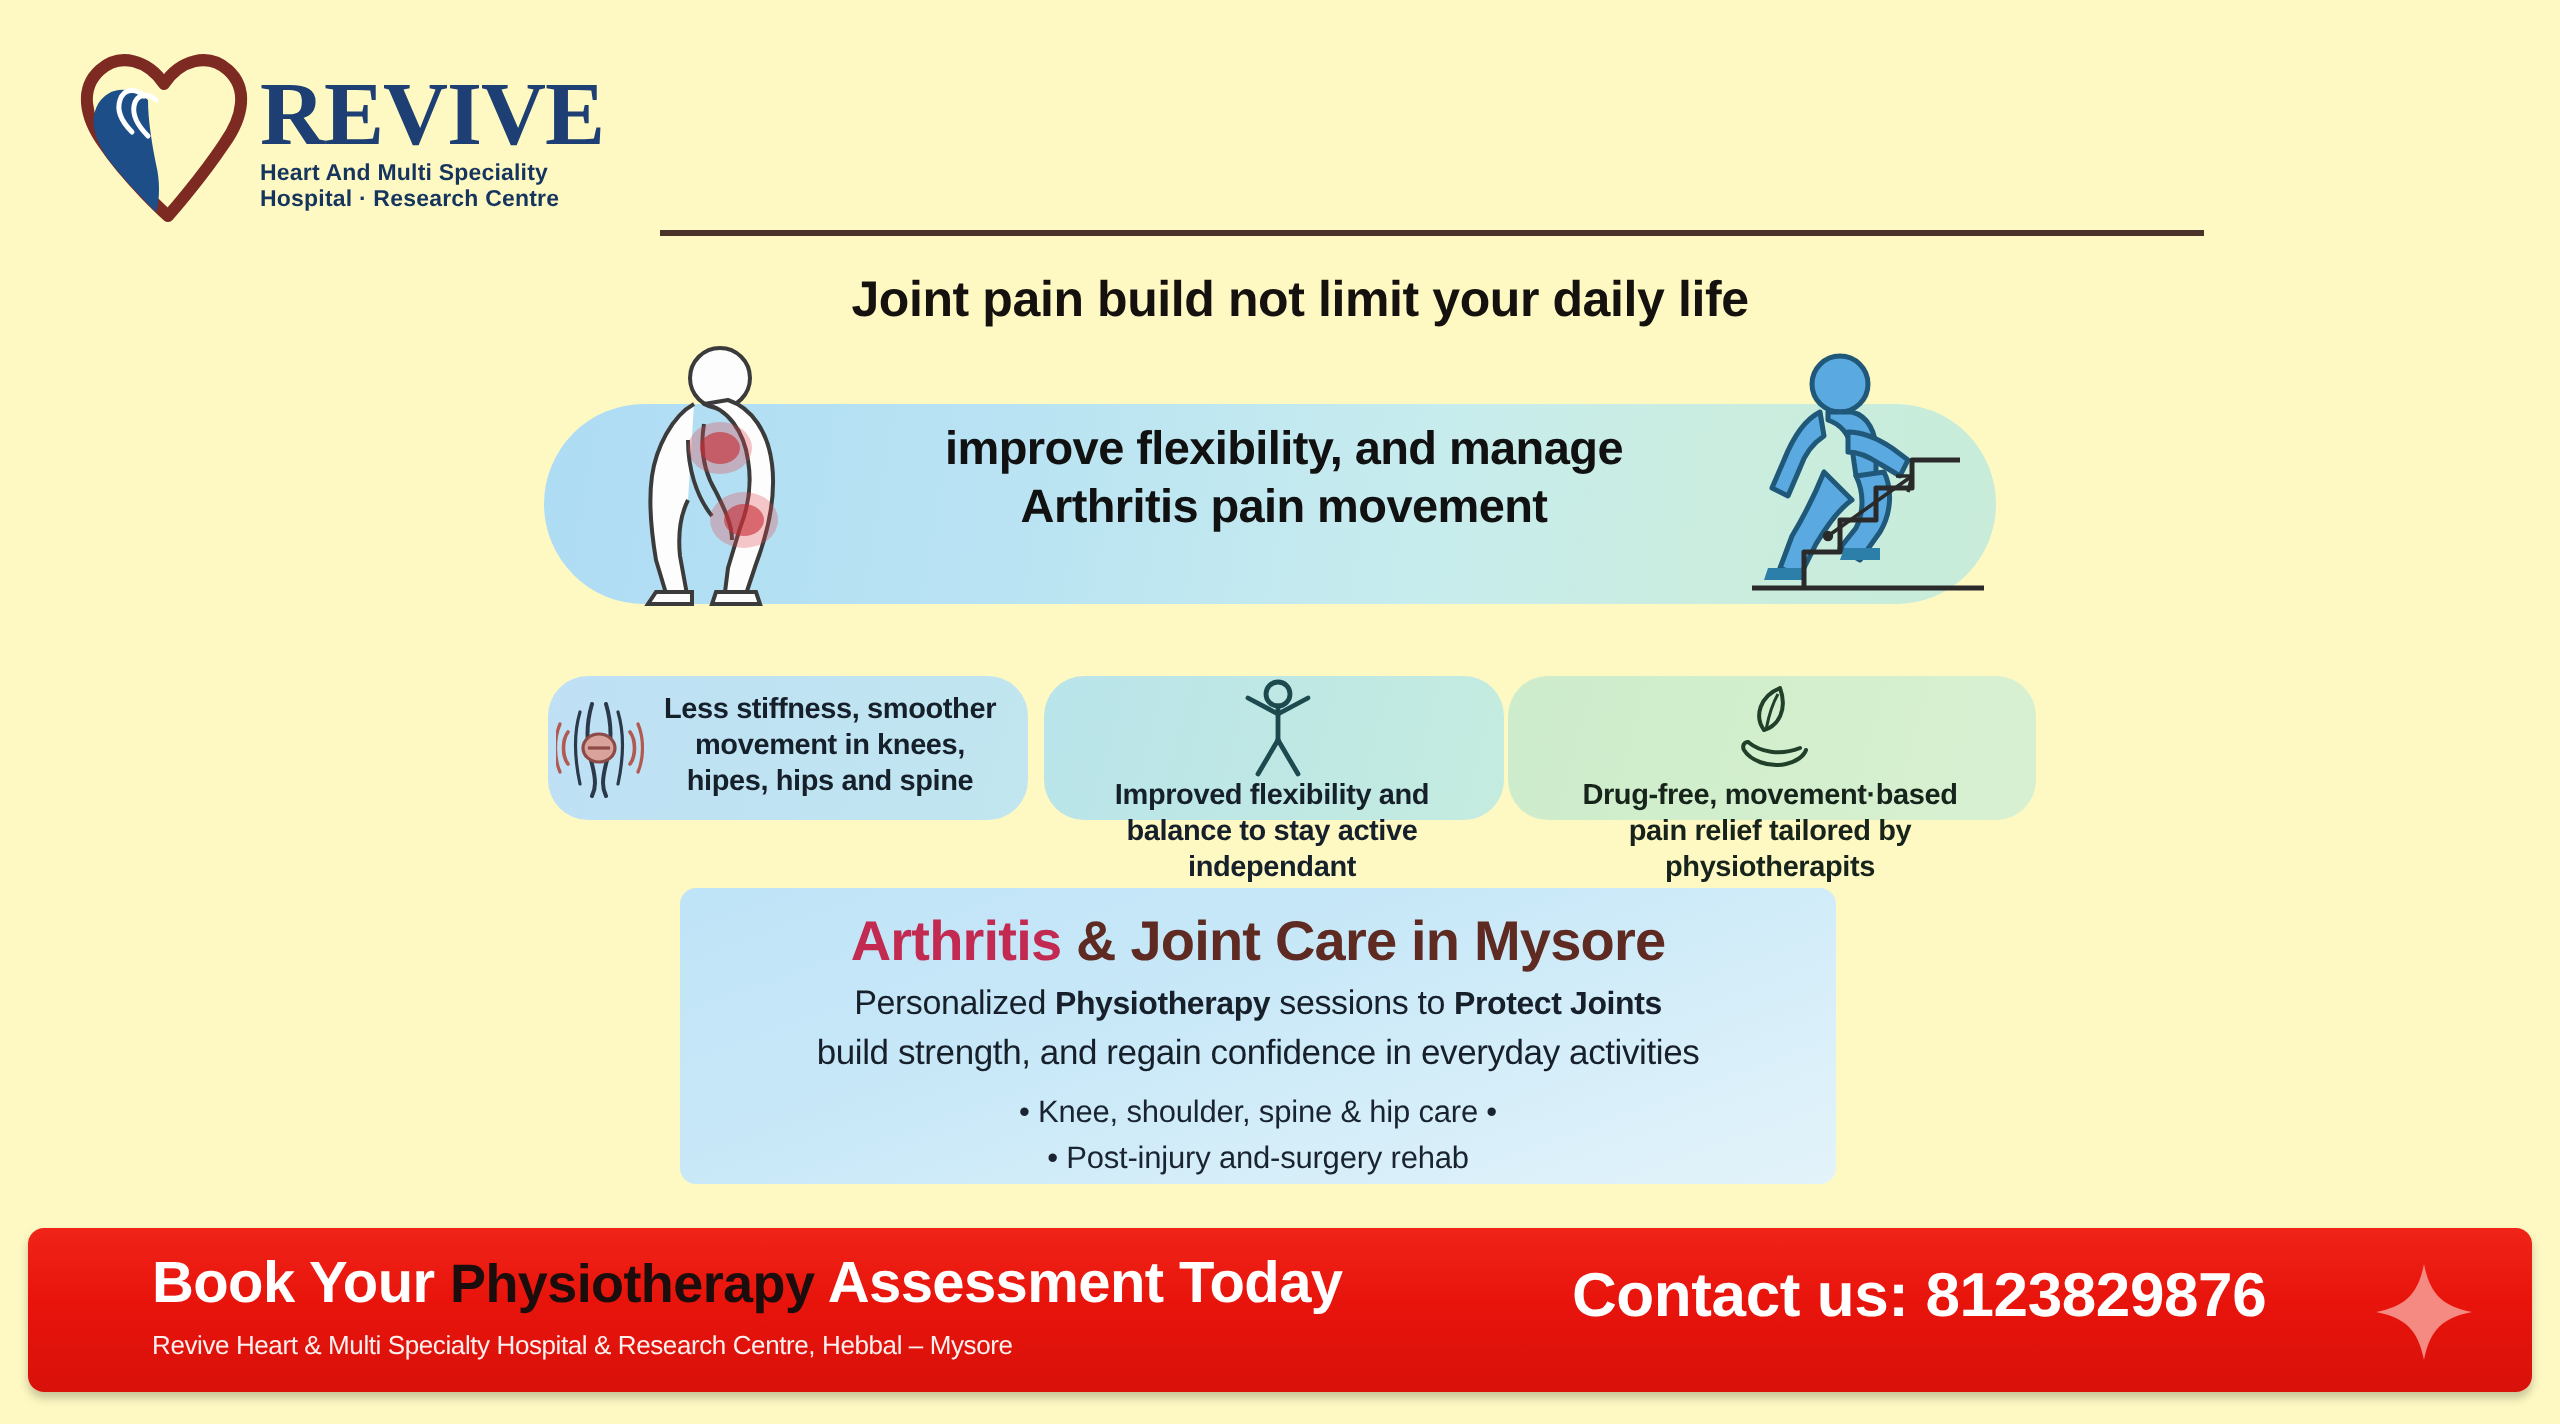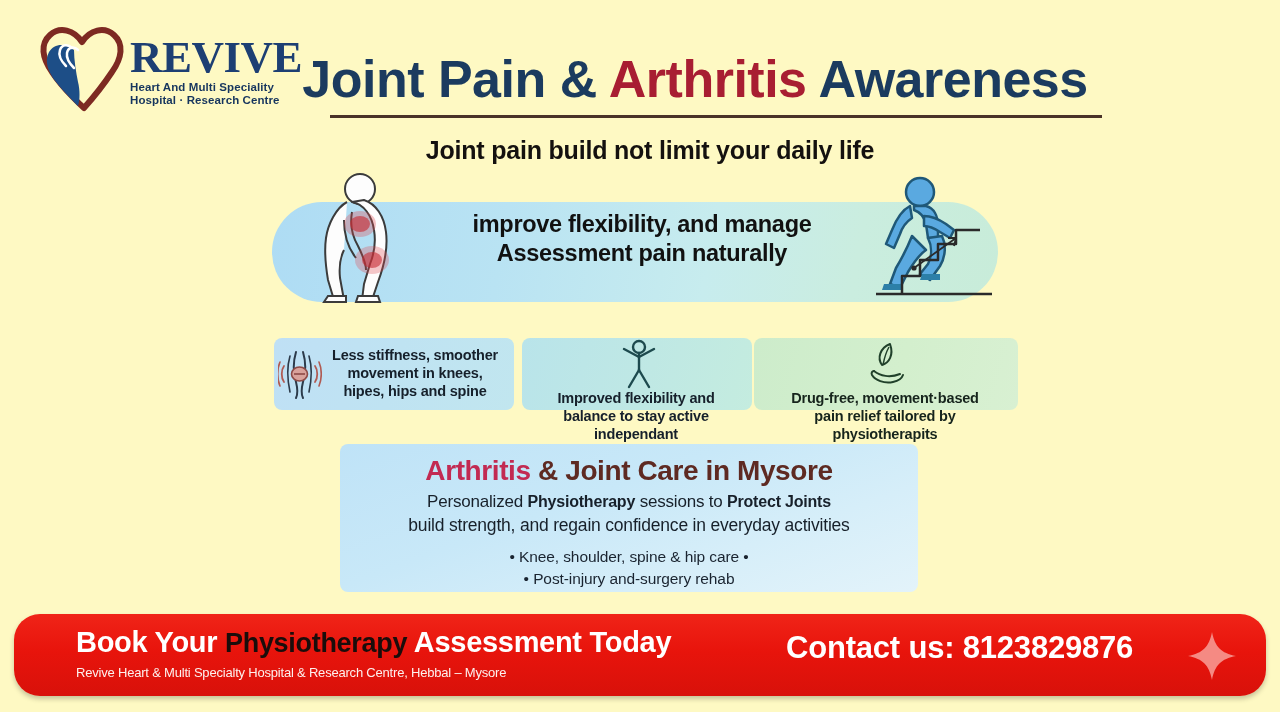--- a/index.html
+++ b/index.html
@@ -156,21 +156,21 @@
     position: absolute;
     left: 274px;
     top: 338px;
     width: 726px;
     height: 72px;
   }
   .fcard {
     position: absolute;
     top: 0;
     height: 72px;
-    border-radius: 8px;
+    border-radius: 20px;
     display: flex;
     align-items: center;
     box-sizing: border-box;
   }
   .fcard-1 {
     left: 0;
     width: 240px;
     background: linear-gradient(105deg, #bfe0f5 0%, #bfe3f2 50%, #c1e6ef 100%);
     padding-left: 4px;
   }
@@ -263,21 +263,21 @@
     letter-spacing: -0.1px;
   }
 
   
   .footer {
     position: absolute;
     left: 14px;
     top: 614px;
     width: 1252px;
     height: 82px;
-    border-radius: 26px;
+    border-radius: 8px;
     background: linear-gradient(180deg, #f02418 0%, #e8140c 45%, #d8110a 100%);
     box-shadow: 0 3px 5px rgba(0,0,0,0.22);
     overflow: hidden;
   }
   .footer-line1 {
     position: absolute;
     left: 62px;
     top: 12px;
     font-family: "Liberation Sans", sans-serif;
     font-size: 29px;
@@ -336,30 +336,27 @@
     </div>
     <div class="logo-text">
       <div class="logo-wordmark">REVIVE</div>
       <div class="logo-tagline">
         <div>Heart And Multi Speciality</div>
         <div>Hospital · Research Centre</div>
       </div>
     </div>
   </div>
 
-  <div class="title-area">
-    <h1 class="main-title"><span class="t-navy">Joint Pain &amp; </span><span class="t-red">Arthritis</span><span class="t-navy"> Awareness</span></h1>
-  </div>
   <div class="title-rule"></div>
   <div class="subtitle">Joint pain build not limit your daily life</div>
 
   <div class="hero">
     <div class="hero-text">
       <div>improve flexibility, and manage</div>
-      <div class="hero-line3">Assessment  pain naturally</div>
+      <div class="hero-line3">Arthritis  pain movement</div>
     </div>
   </div>
 
   <div class="hero-fig-left">
     <svg viewBox="0 0 108 135" width="108" height="135">
       <circle cx="60" cy="17" r="15" fill="#fdfdfd" stroke="#3b3b3b" stroke-width="2"></circle>
       <path d="M47 30 C36 36 28 52 26 66 C24 80 26 96 28 108 L34 128 L44 128 L40 106 C39 96 40 86 44 78" fill="#fdfdfd" stroke="#3b3b3b" stroke-width="2" stroke-linejoin="round"></path>
       <path d="M52 30 C64 32 72 44 74 58 C76 70 74 82 70 92 L64 112 L62 128 L72 128 L78 110 C84 94 88 76 86 60 C84 44 76 32 64 28 Z" fill="#fdfdfd" stroke="#3b3b3b" stroke-width="2" stroke-linejoin="round"></path>
       <path d="M44 48 C44 62 48 76 56 86" fill="none" stroke="#3b3b3b" stroke-width="2"></path>
       <path d="M52 40 C50 52 52 64 58 74 C62 82 66 90 66 98" fill="none" stroke="#3b3b3b" stroke-width="2"></path>

